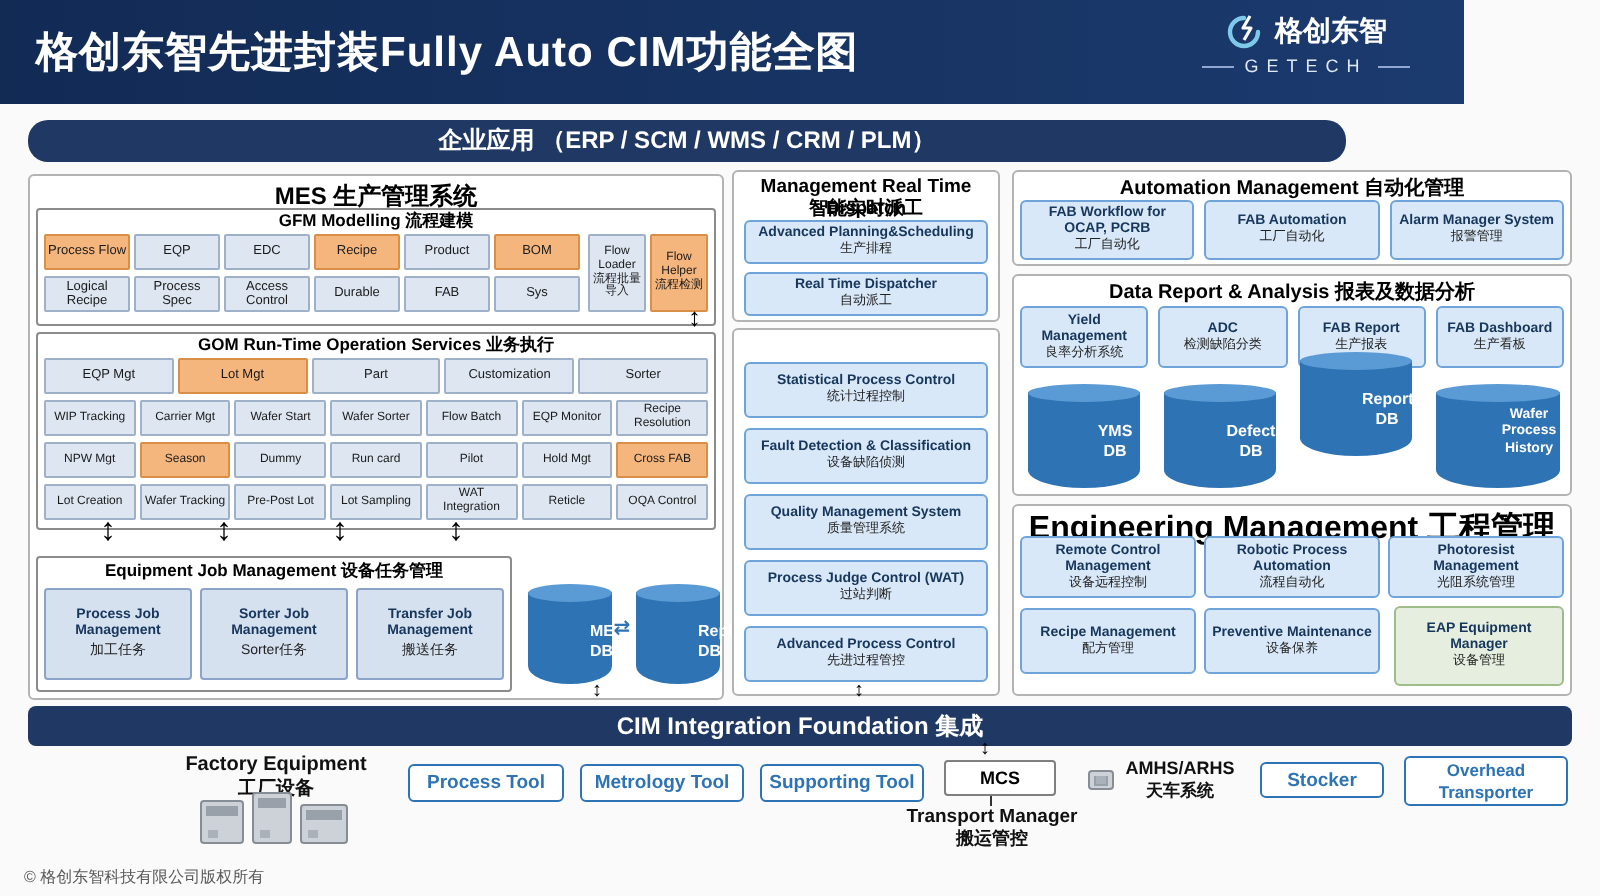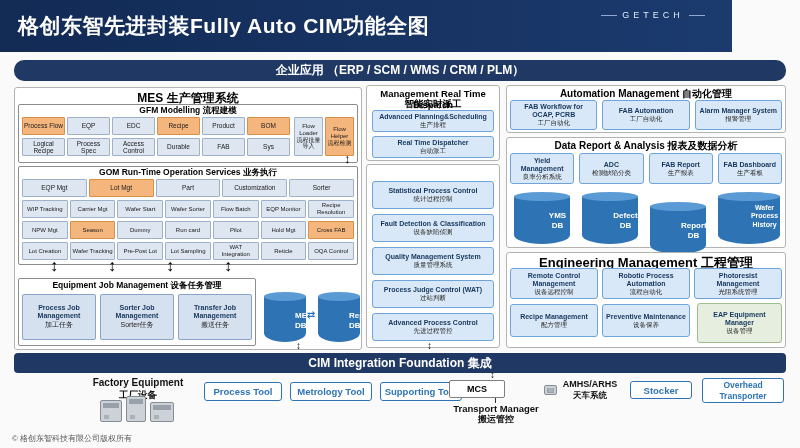--- a/index.html
+++ b/index.html
@@ -9,21 +9,21 @@
   .abs { position:absolute; }
 
   .header { left:0; top:0; width:732px; height:52px; background:linear-gradient(90deg,#122b55,#1b3a6e); }
   .main-title { left:18px; top:12px; font-size:21px; font-weight:bold; color:#fff; letter-spacing:.5px; }
   .logo { right:14px; top:7px; width:130px; color:#fff; text-align:center; }
   .logo-top { display:flex; align-items:center; justify-content:center; gap:5px; font-size:14px; font-weight:bold; }
   .logo-bottom { display:flex; align-items:center; justify-content:center; gap:5px; margin-top:3px; font-size:9px; letter-spacing:4px; color:#dfe8f7; }
   .logo-line { width:16px; height:1px; background:#8fa7d2; }
 
   .navybar { background:#1f3864; color:#fff; font-weight:bold; text-align:center; }
-  #entbar { left:14px; top:60px; width:772px; height:21px; line-height:21px; border-radius:10px; font-size:12px; }
+  #entbar { left:14px; top:60px; width:659px; height:21px; line-height:21px; border-radius:10px; font-size:12px; }
   #cimbar { left:14px; top:353px; width:772px; height:20px; line-height:20px; border-radius:4px; font-size:12px; }
 
   .panel { background:#fff; border:1px solid #b3b3b3; border-radius:3px; }
   .subbox { background:#fff; border:1px solid #8c8c8c; border-radius:2px; }
   .sec-title { font-weight:bold; color:#000; text-align:center; }
 
   .chips { display:flex; gap:2px; }
   .chip { flex:1; display:flex; align-items:center; justify-content:center; text-align:center;
           background:#dde6f1; border:1px solid #9fb0c9; color:#1a1a1a;
           font-size:6.5px; line-height:1.15; padding:1px; border-radius:1px; }
@@ -66,20 +66,27 @@
   .footer-text { color:#595959; font-size:8px; }
 </style>
 </head>
 <body>
 
 <div id="slide">
 
   <div class="abs header">
     <div class="abs main-title">格创东智先进封装Fully Auto CIM功能全图</div>
     <div class="abs logo">
+      <div class="logo-top">
+        <svg width="20" height="18" viewBox="0 0 20 18">
+          <path d="M9 2 A7 7 0 1 0 16 9" fill="none" stroke="#7ec8ea" stroke-width="2.2" stroke-linecap="round"></path>
+          <path d="M12 1 l-3.5 6 h4 l-3.5 6" fill="none" stroke="#ffffff" stroke-width="1.6" stroke-linejoin="round"></path>
+        </svg>
+        <span>格创东智</span>
+      </div>
       <div class="logo-bottom">
         <span class="logo-line"></span>
         <span>GETECH</span>
         <span class="logo-line"></span>
       </div>
     </div>
   </div>
 
   <div class="abs navybar" id="entbar">企业应用 （ERP / SCM / WMS / CRM / PLM）</div>
 
@@ -250,29 +257,29 @@
       <span class="en">FAB Dashboard</span>
       <span class="cn">生产看板</span>
     </div>
   </div>
   <div class="abs cyl" style="left:514px;top:192px;width:56px;height:52px">
     <span>YMS DB</span>
   </div>
   <div class="abs cyl" style="left:582px;top:192px;width:56px;height:52px">
     <span>Defect DB</span>
   </div>
-  <div class="abs cyl" style="left:650px;top:202px;width:56px;height:52px">
+  <div class="abs cyl" style="left:650px;top:176px;width:56px;height:52px">
     <span>Report DB</span>
   </div>
   <div class="abs cyl tall" style="left:718px;top:192px;width:62px;height:52px">
     <span>Wafer Process History</span>
   </div>
 
   <div class="abs panel" style="left:506px;top:252px;width:280px;height:96px"></div>
-  <div class="abs sec-title" style="left:506px;top:254px;width:280px;font-size:13px">Engineering Management 工程管理</div>
+  <div class="abs sec-title" style="left:506px;top:254px;width:280px;font-size:16px">Engineering Management 工程管理</div>
   <div class="abs" style="left:510px;top:268px;width:272px;height:31px;display:flex;gap:4px">
     <div class="bbox" style="flex:1">
       <span class="en">Remote Control Management</span>
       <span class="cn">设备远程控制</span>
     </div>
     <div class="bbox" style="flex:1">
       <span class="en">Robotic Process Automation</span>
       <span class="cn">流程自动化</span>
     </div>
     <div class="bbox" style="flex:1">
@@ -303,21 +310,21 @@
   </div>
   <div class="abs machine" style="left:100px;top:400px;width:22px;height:22px"></div>
   <div class="abs machine" style="left:126px;top:396px;width:20px;height:26px"></div>
   <div class="abs machine" style="left:150px;top:402px;width:24px;height:20px"></div>
 
   <div class="abs toolbox" style="left:204px;top:382px;width:78px;height:19px;font-size:9.5px">Process Tool</div>
   <div class="abs toolbox" style="left:290px;top:382px;width:82px;height:19px;font-size:9.5px">Metrology Tool</div>
   <div class="abs toolbox" style="left:380px;top:382px;width:82px;height:19px;font-size:9.5px">Supporting Tool</div>
 
   <span class="abs arrow" style="left:490px;top:370px;font-size:10px">↕</span>
-  <div class="abs plainbox" style="left:449px;top:380px;width:56px;height:18px;font-size:9px">MCS</div>
+  <div class="abs plainbox" style="left:472px;top:380px;width:56px;height:18px;font-size:9px">MCS</div>
   <div class="abs connector" style="left:495px;top:398px;width:1px;height:5px"></div>
   <div class="abs label2" style="left:450px;top:403px;width:92px;font-size:9.5px">
     <div>Transport Manager</div>
     <div style="font-size:9px">搬运管控</div>
   </div>
 
   <div class="abs machine" style="left:544px;top:385px;width:13px;height:10px"></div>
   <div class="abs label2" style="left:558px;top:379px;width:64px;font-size:9px">
     <div>AMHS/ARHS</div>
     <div style="font-size:8.5px">天车系统</div>

